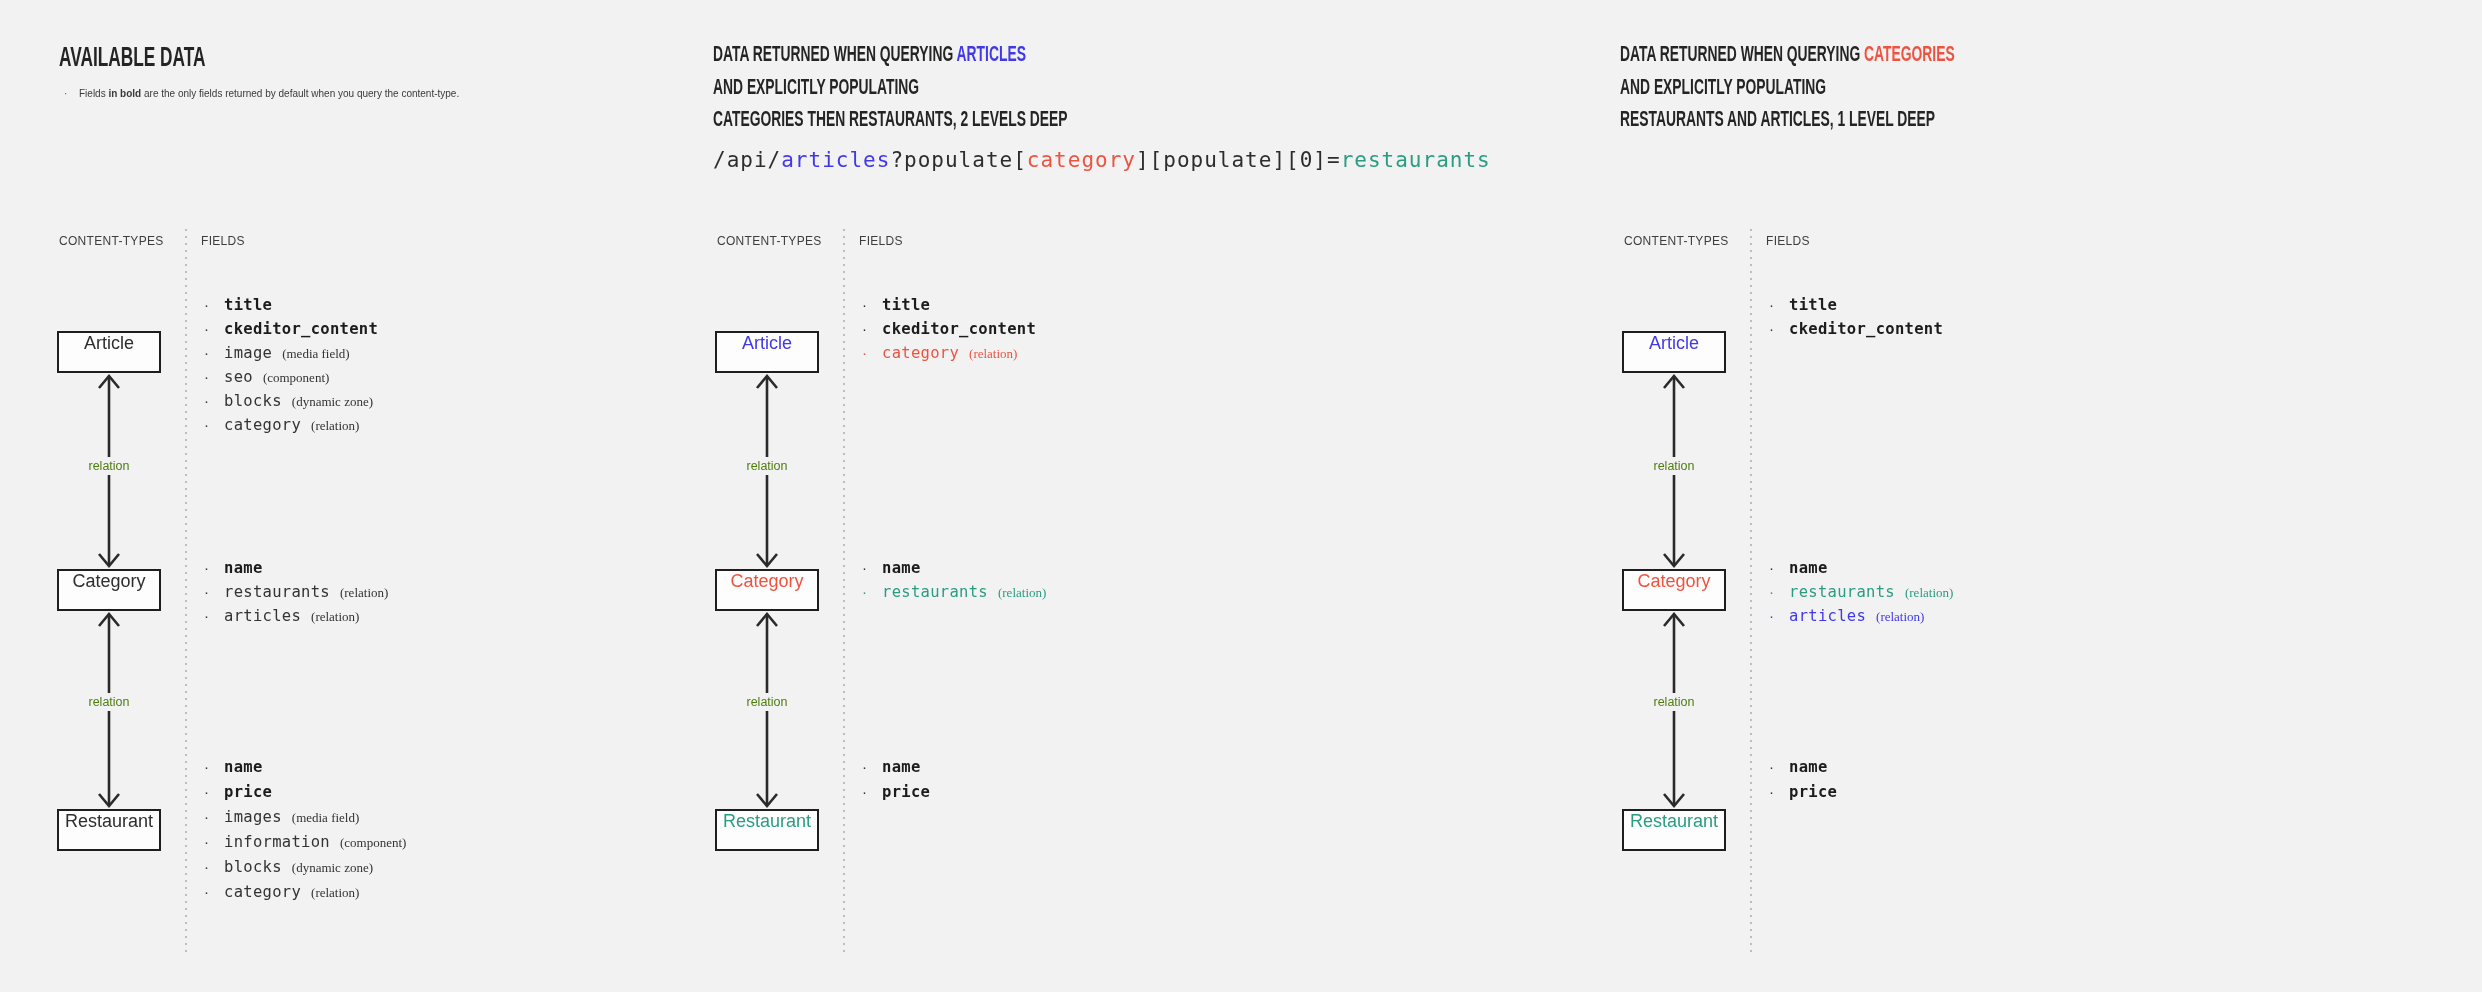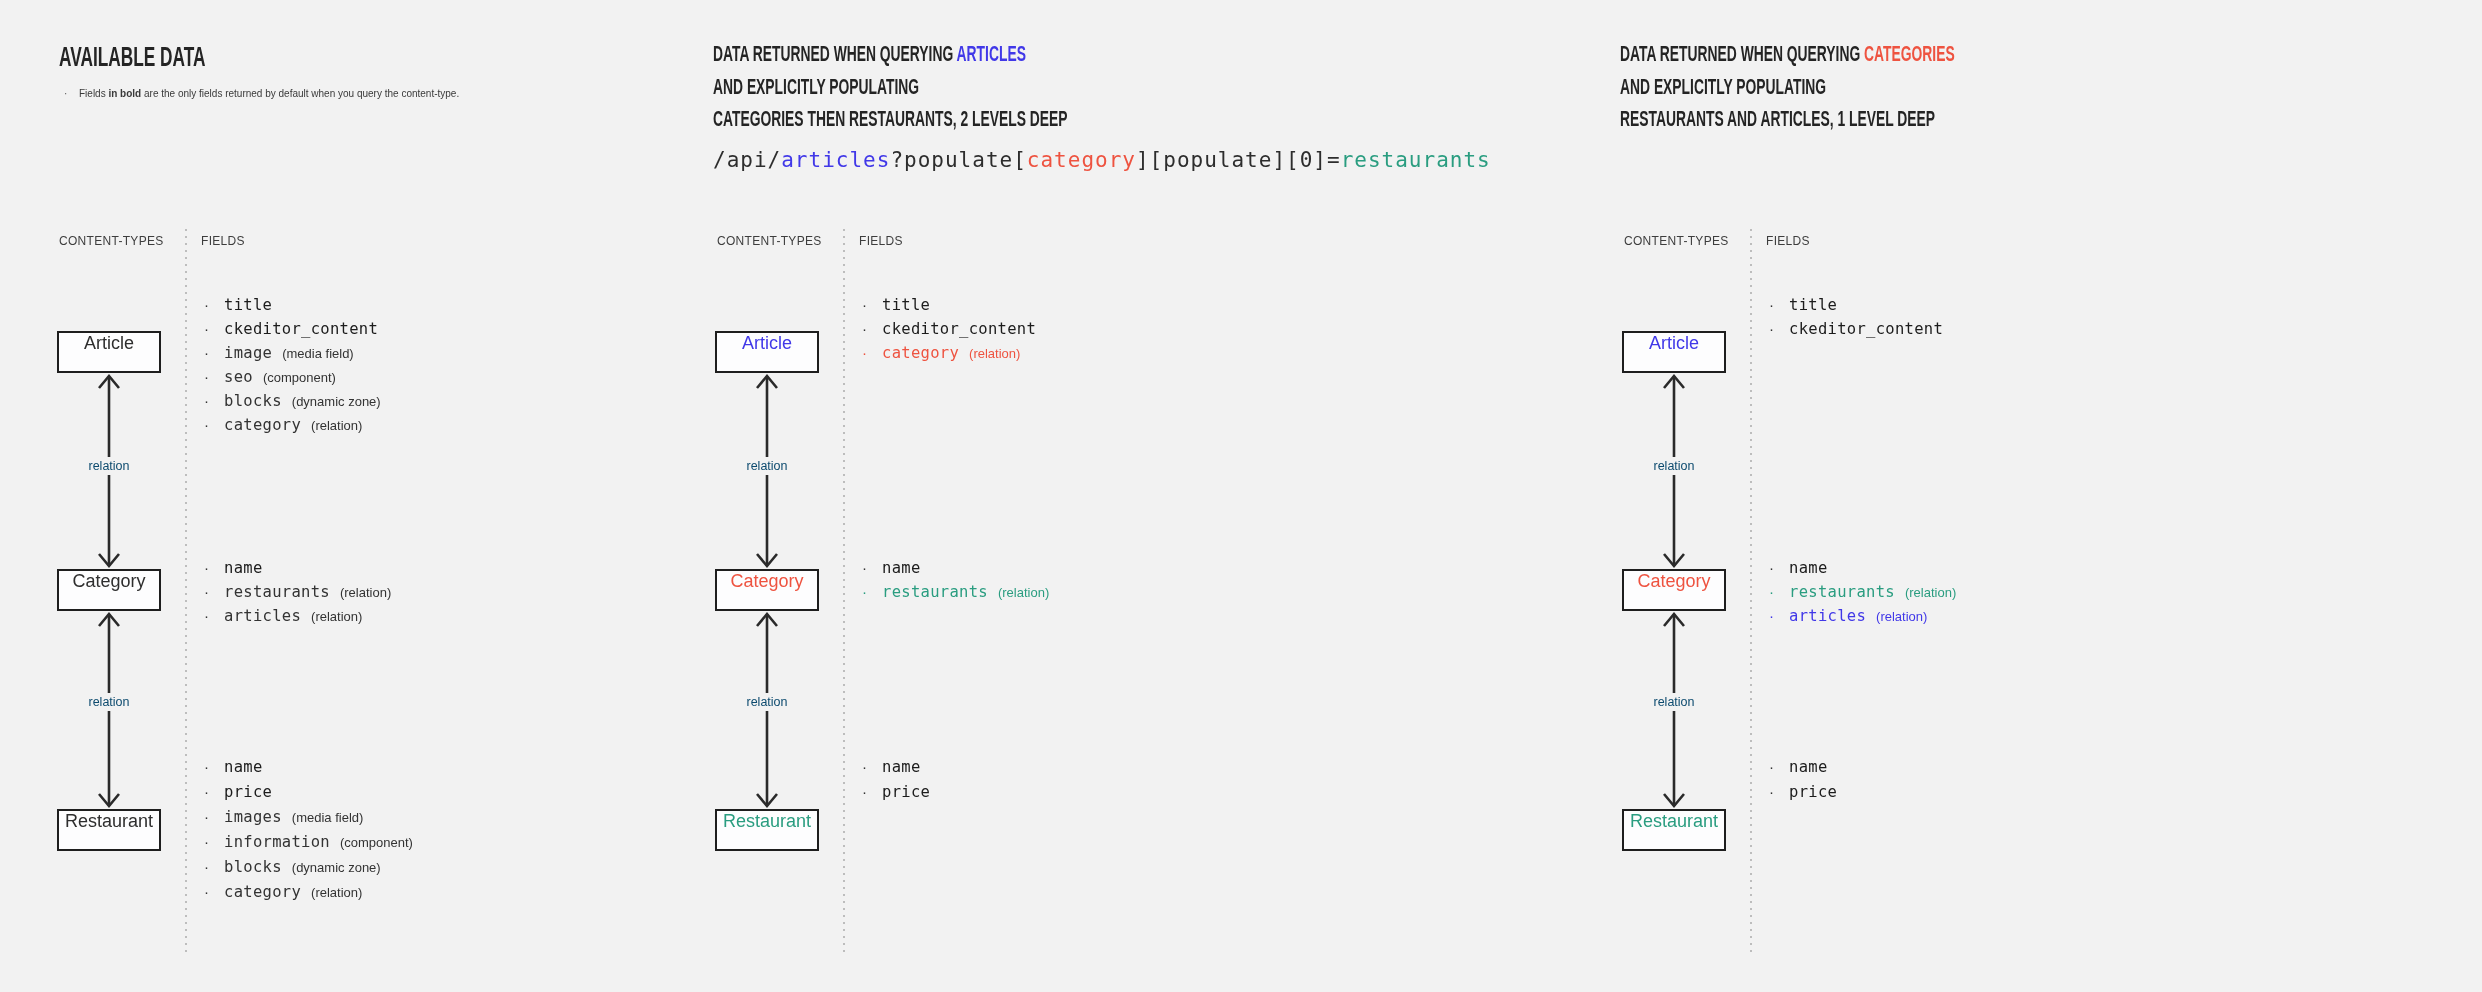--- a/index.html
+++ b/index.html
@@ -57,32 +57,32 @@
     border:2.5px solid var(--border);background:#fdfdfe;
     display:flex;align-items:flex-start;justify-content:center;
     font-size:18px;color:#2e2e2e;z-index:3;
   }
   .node.top{top:331px;} .node.midbox{top:569px;} .node.bot{top:809px;}
   .arrow{position:absolute;left:40px;stroke:#2a2a2a;fill:none;z-index:1;}
   .arrow.a1{top:373px;} .arrow.a2{top:611px;}
   .rel{
     position:absolute;left:54px;transform:translateX(-50%);
     background:var(--bg);padding:0 5px;height:18px;line-height:18px;
-    font-size:12.5px;color:#0c4a6e;z-index:2;white-space:nowrap;
+    font-size:12.5px;color:#4d7c0f;z-index:2;white-space:nowrap;
   }
   .rel.r1{top:457px;} .rel.r2{top:693px;}
 
   .fields{position:absolute;left:146px;}
   .fg-article{top:293px;} .fg-category{top:556px;} .fg-restaurant{top:754px;}
   .frow{display:flex;align-items:baseline;height:24px;line-height:24px;color:#333;white-space:nowrap;}
   .fg-restaurant .frow{height:25px;line-height:25px;}
   .frow::before{content:"\00B7";flex:0 0 20px;padding-left:3px;font-size:15px;}
   .fname{font-family:"DejaVu Sans Mono",monospace;font-size:15.5px;letter-spacing:0.3px;}
-  .fname.fb{font-weight:400;color:#1c1c1c;}
-  .fann{font-size:13px;margin-left:10px;}
+  .fname.fb{font-weight:700;color:#1c1c1c;}
+  .fann{font-size:13px;margin-left:10px;font-family:Liberation Serif, serif;}
   .c-blue{color:var(--blue);} .c-red{color:var(--red);} .c-teal{color:var(--teal);}
   .frow.c-blue,.frow.c-red,.frow.c-teal{color:currentColor;}
   .frow.c-blue{color:var(--blue);} .frow.c-red{color:var(--red);} .frow.c-teal{color:var(--teal);}
 </style>
 </head>
 <body>
 
 <section class="panel" id="panel-left">
   <h1 class="avail-title">AVAILABLE DATA</h1>
   <div class="notes">

